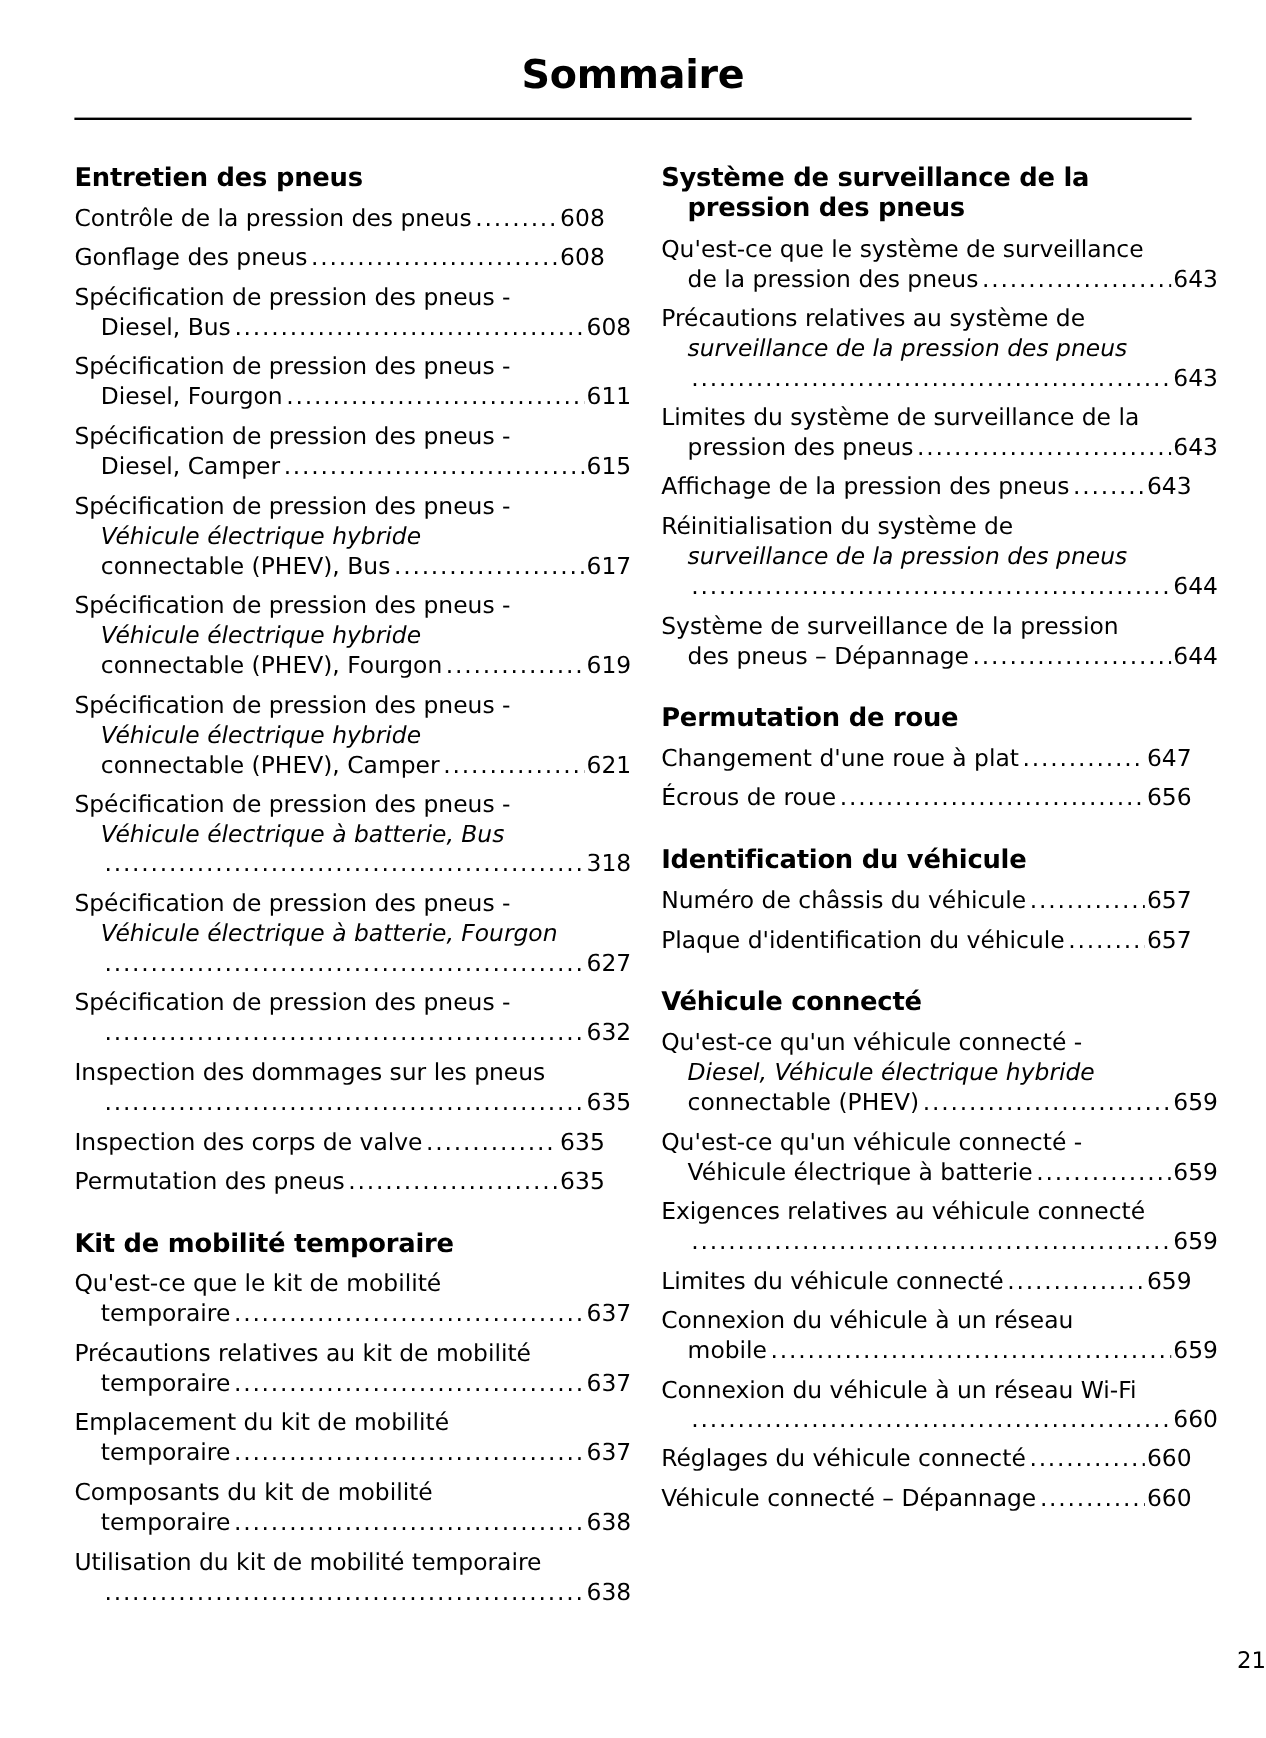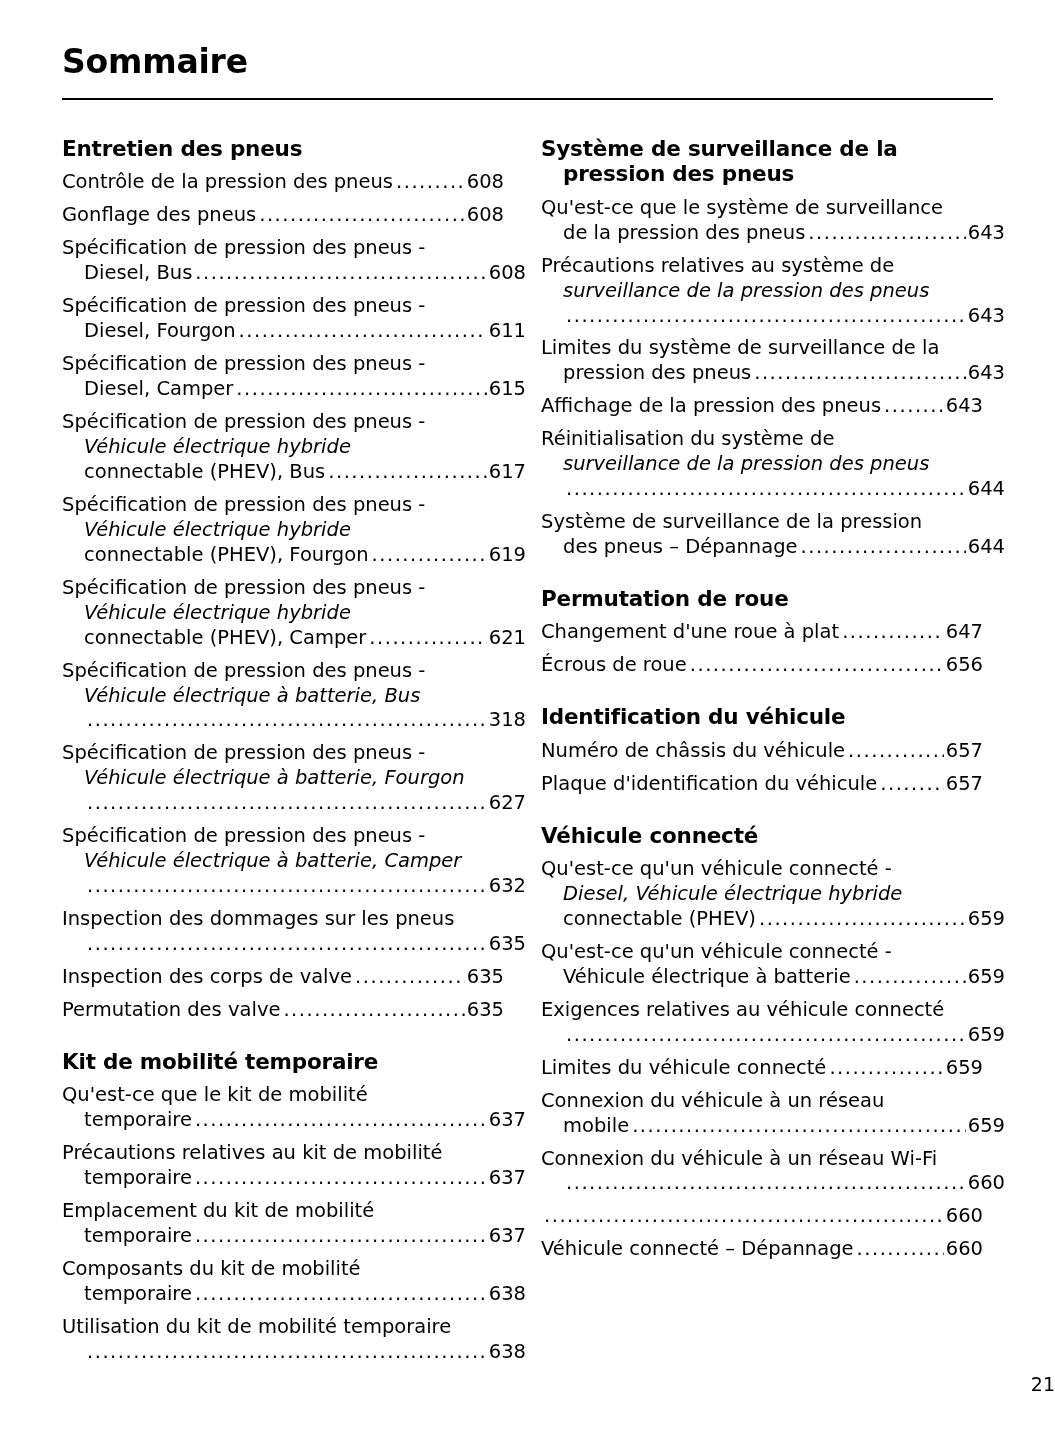--- a/index.html
+++ b/index.html
@@ -19,21 +19,21 @@
     left: 0; top: 0;
     width: 1055px;
     height: 1448px;
     box-sizing: border-box;
   }
   .page-header {
     position: absolute;
     left: 62px;
     top: 42px;
     width: 931px;
-    text-align: left;
+    text-align: center;
   }
   .page-header .title {
     font-size: 33px;
     font-weight: bold;
     letter-spacing: -0.2px;
     font-family: "DejaVu Sans", sans-serif;
   }
   .header-rule {
     position: absolute;
     left: 62px;
@@ -41,21 +41,21 @@
     width: 931px;
     height: 2px;
     background: #000000;
   }
   .columns {
     position: absolute;
     left: 62px;
     top: 136px;
     width: 931px;
     display: flex;
-    gap: 37px;
+    gap: 47px;
   }
   .col {
     width: 442px;
   }
   .sec-title {
     font-size: 21.5px;
     font-weight: bold;
     line-height: 1.18;
     margin: 0 0 9px 0;
     letter-spacing: -0.2px;
@@ -205,21 +205,20 @@
             <span class="l1">Spécification de pression des pneus -</span>
             <span class="l2">Véhicule électrique à batterie, Fourgon</span>
             <div class="row ind">
               <span class="txt"></span>
               <span class="dots">..........................................................................................</span>
               <span class="pg">627</span>
             </div>
           </div>
           <div class="entry">
             <span class="l1">Spécification de pression des pneus -</span>
-            <span class="l2">Véhicule électrique à batterie, Camper</span>
             <div class="row ind">
               <span class="txt"></span>
               <span class="dots">..........................................................................................</span>
               <span class="pg">632</span>
             </div>
           </div>
           <div class="entry">
             <span class="l1">Inspection des dommages sur les pneus</span>
             <div class="row ind">
               <span class="txt"></span>
@@ -229,21 +228,21 @@
           </div>
           <div class="entry">
             <div class="row">
               <span class="txt">Inspection des corps de valve</span>
               <span class="dots">..........................................................................................</span>
               <span class="pg">635</span>
             </div>
           </div>
           <div class="entry">
             <div class="row">
-              <span class="txt">Permutation des valve</span>
+              <span class="txt">Permutation des pneus</span>
               <span class="dots">..........................................................................................</span>
               <span class="pg">635</span>
             </div>
           </div>
         </div>
         <div class="section">
           <div class="sec-title">Kit de mobilité temporaire</div>
           <div class="entry">
             <span class="l1">Qu'est-ce que le kit de mobilité</span>
             <div class="row ind">
@@ -418,20 +417,21 @@
           <div class="entry">
             <span class="l1">Connexion du véhicule à un réseau Wi-Fi</span>
             <div class="row ind">
               <span class="txt"></span>
               <span class="dots">..........................................................................................</span>
               <span class="pg">660</span>
             </div>
           </div>
           <div class="entry">
             <div class="row">
+              <span class="txt">Réglages du véhicule connecté</span>
               <span class="dots">..........................................................................................</span>
               <span class="pg">660</span>
             </div>
           </div>
           <div class="entry">
             <div class="row">
               <span class="txt">Véhicule connecté – Dépannage</span>
               <span class="dots">..........................................................................................</span>
               <span class="pg">660</span>
             </div>

